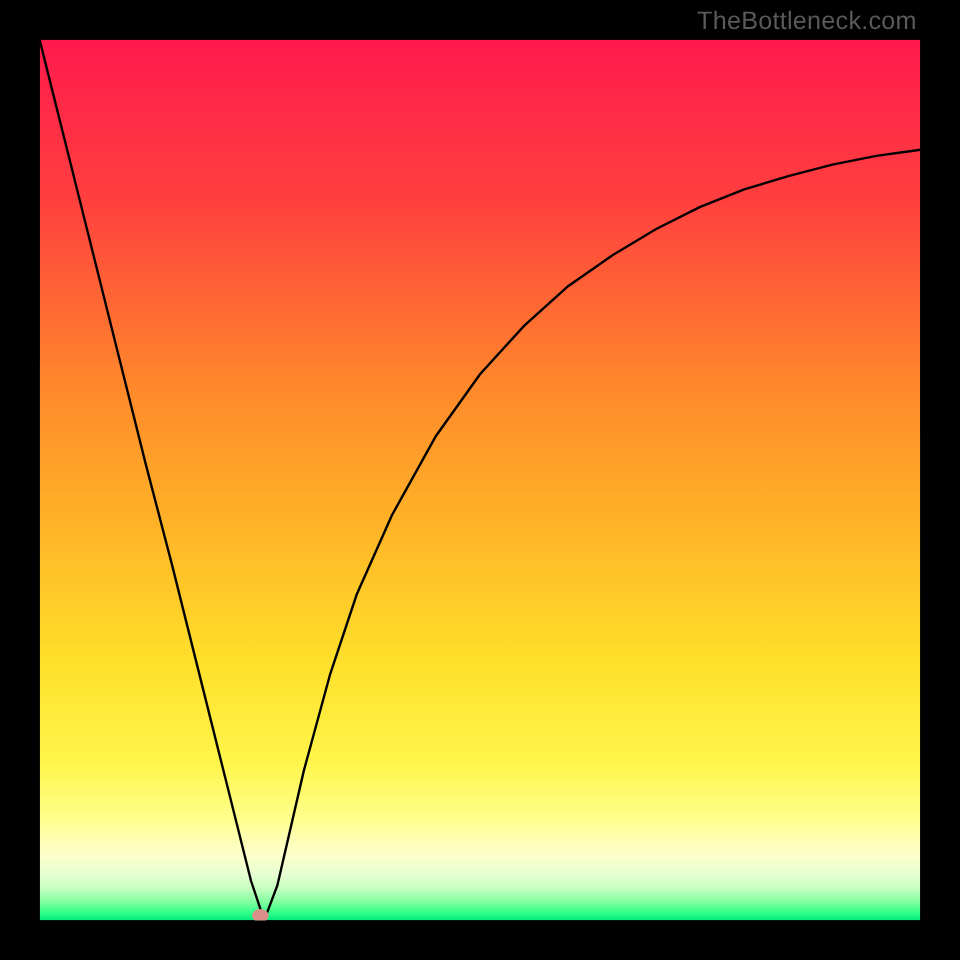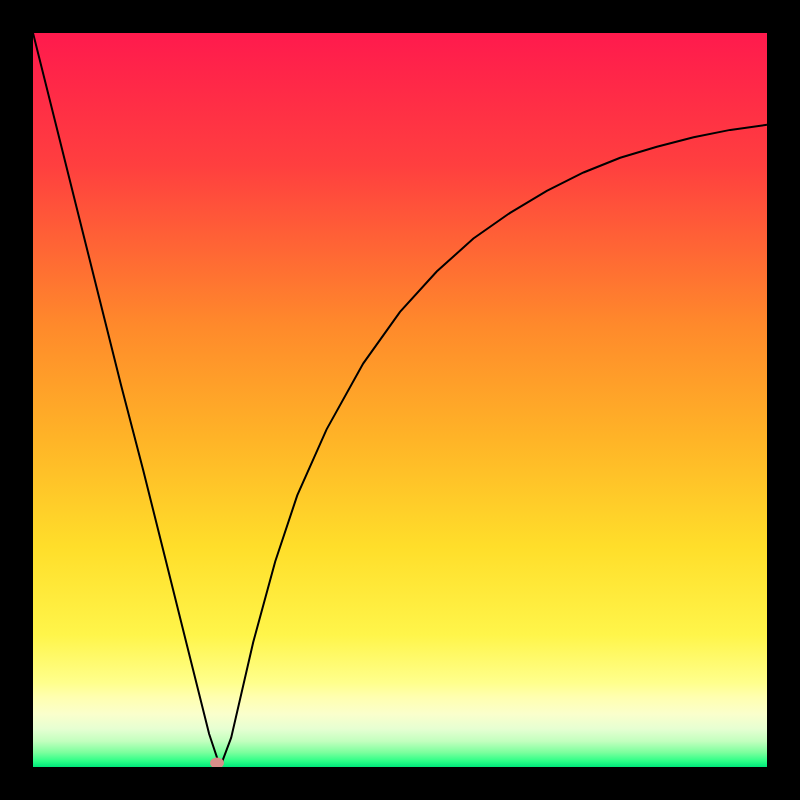--- a/index.html
+++ b/index.html
@@ -51,20 +51,21 @@
     border-radius: 50%;
     transform: translate(-50%, -50%);
     background: #d98f8a;
   }
 </style>
 </head>
 <body>
 
 <div class="frame">
 
+  <div class="watermark">TheBottleneck.com</div>
 
   <div class="plot-area">
 
     <svg class="gradient-bg" viewBox="0 0 100 100" preserveAspectRatio="none">
       <defs>
         <linearGradient id="bg-grad" x1="0" y1="0" x2="0" y2="1">
         <stop offset="0%" stop-color="#ff1a4d"></stop>
             <stop offset="18%" stop-color="#ff3f3f"></stop>
             <stop offset="40%" stop-color="#ff8a2b"></stop>
             <stop offset="55.00000000000001%" stop-color="#ffb327"></stop>

